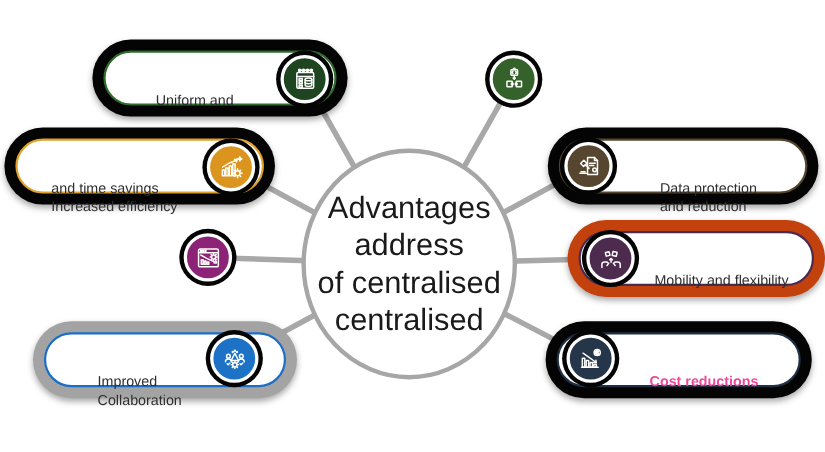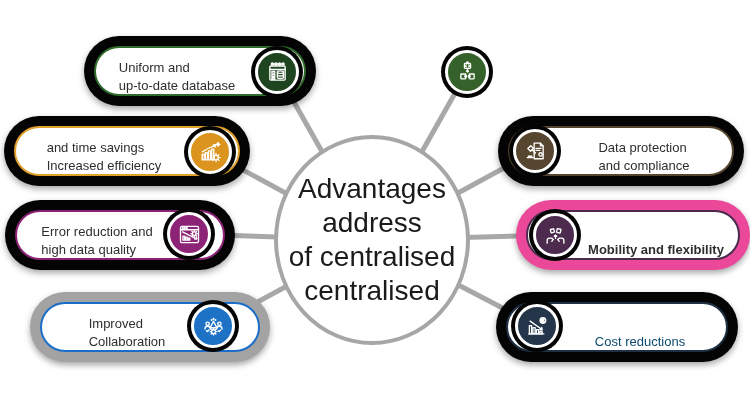--- a/index.html
+++ b/index.html
@@ -10,21 +10,21 @@
   .layer{position:absolute;left:0;top:0;}
   .pill{
     position:absolute;border-radius:999px;background:#040404;
     box-shadow:0 3px 6px rgba(0,0,0,.35);
   }
   .pill-inner{
     position:absolute;inset:10px;background:#fff;border:2px solid #444;
     border-radius:999px;
   }
   .label-area{
-    position:absolute;top:0;bottom:0;display:flex;align-items:flex-end;justify-content:center;margin-top:34px;
+    position:absolute;top:0;bottom:0;display:flex;align-items:flex-start;justify-content:center;margin-top:34px;
   }
   .pill.left  .label-area{left:12px;right:58px;}
   .pill.right .label-area{left:58px;right:12px;}
   .lines{text-align:left;font-size:13px;line-height:1.34;color:#2e2e2e;}
   .icon-badge{
     position:absolute;width:38px;height:38px;border-radius:50%;
     border:3px solid #fff;box-shadow:0 0 0 4px #040404;
     display:flex;align-items:center;justify-content:center;z-index:5;
   }
   .icon-badge svg{width:27px;height:27px;display:block;}
@@ -56,21 +56,20 @@
     <div>address</div>
     <div>of centralised</div>
     <div>centralised</div>
   </div>
 
   <div class="pill left" style="left: 84px; top: 36px; width: 232px; height: 70px; background: rgb(4, 4, 4);">
     <div class="pill-inner" style="border-color: rgb(47, 107, 43); background: rgb(255, 255, 255);">
       <div class="label-area">
           <div class="lines" style="color: rgb(46, 46, 46);">
         <div>Uniform and</div>
-        <div>up-to-date database</div>
       </div>
         </div>
     </div>
   </div>
   <div class="icon-badge" style="left: 255px; top: 50px; background: rgb(30, 69, 31);">
       <svg viewBox="0 0 24 24" fill="none" stroke="#fff" stroke-width="1.2" stroke-linecap="round" stroke-linejoin="round">
         <rect x="5.2" y="6.2" width="13.6" height="12.6" rx="1"></rect>
         <line x1="5.2" y1="9.3" x2="18.8" y2="9.3"></line>
         <line x1="6.8" y1="4.4" x2="17.2" y2="4.4"></line>
         <circle cx="7.4" cy="4.4" r="0.9"></circle>
@@ -103,30 +102,20 @@
         <rect x="10.2" y="10.6" width="1.9" height="7.8"></rect>
         <rect x="13" y="9" width="1.9" height="9.4"></rect>
         <path d="M4.8 11.4c3.6-2.5 7-4.3 11.4-5.5"></path>
         <path d="M14.4 5.3l2.1-.2-.5 2.1"></path>
         <path d="M18.7 3.2l.5 1.1 1.1.5-1.1.5-.5 1.1-.5-1.1-1.1-.5 1.1-.5z"></path>
         <circle cx="16.9" cy="16.5" r="2"></circle>
         <path d="M16.9 13.8v-.9M16.9 19.2v.9M19.6 16.5h.9M14.2 16.5h-.9M18.8 14.6l.6-.6M15 18.4l-.6.6M18.8 18.4l.6.6M15 14.6l-.6-.6"></path>
       </svg>
     </div>
 
-  <div class="pill left" style="left: 5px; top: 200px; width: 230px; height: 70px; background: rgb(4, 4, 4);">
-    <div class="pill-inner" style="border-color: rgb(139, 35, 117); background: rgb(255, 255, 255);">
-      <div class="label-area">
-          <div class="lines" style="color: rgb(46, 46, 46);">
-        <div>Error reduction and</div>
-        <div>high data quality</div>
-      </div>
-        </div>
-    </div>
-  </div>
   <div class="icon-badge" style="left: 167px; top: 212px; background: rgb(140, 35, 118);">
       <svg viewBox="0 0 24 24" fill="none" stroke="#fff" stroke-width="1.2" stroke-linecap="round" stroke-linejoin="round">
         <rect x="4" y="4.8" width="16" height="14.4" rx="1.2"></rect>
         <line x1="4" y1="7.8" x2="20" y2="7.8"></line>
         <circle cx="6" cy="6.3" r="0.45" fill="#fff"></circle>
         <circle cx="7.8" cy="6.3" r="0.45" fill="#fff"></circle>
         <circle cx="9.6" cy="6.3" r="0.45" fill="#fff"></circle>
         <path d="M5.8 9.6c4 2.1 7.8 4.4 12.6 6.2"></path>
         <path d="M16.6 16.1l1.9-.2-.6-1.8"></path>
         <rect x="6.2" y="13.4" width="1.5" height="3.6"></rect>
@@ -175,40 +164,40 @@
         <rect x="13.6" y="13.3" width="4.3" height="4.3" rx="0.4"></rect>
         <circle cx="13.6" cy="15.4" r="0.8"></circle>
       </svg>
     </div>
 
   <div class="pill right" style="left: 498px; top: 116px; width: 246px; height: 70px; background: rgb(4, 4, 4);">
     <div class="pill-inner" style="border-color: rgb(86, 69, 46); background: rgb(255, 255, 255);">
       <div class="label-area">
           <div class="lines" style="color: rgb(46, 46, 46);">
         <div>Data protection</div>
-        <div>and compliance</div>
+        <div>and reduction</div>
       </div>
         </div>
     </div>
   </div>
   <div class="icon-badge" style="left: 513px; top: 129px; background: rgb(87, 70, 47);">
       <svg viewBox="0 0 24 24" fill="none" stroke="#fff" stroke-width="1.2" stroke-linecap="round" stroke-linejoin="round">
         <path d="M10.8 4.6h5.6L18.8 7v11.4h-8z"></path>
         <path d="M16.4 4.6V7h2.4"></path>
         <line x1="12.4" y1="9.2" x2="17" y2="9.2"></line>
         <line x1="12.4" y1="11" x2="15.8" y2="11"></line>
         <circle cx="16.5" cy="14.6" r="1.5"></circle>
         <path d="M5.2 9.4l2.6-2.6 2.4 2.4-2.6 2.6z"></path>
         <line x1="9" y1="10.4" x2="12" y2="13.4"></line>
         <path d="M4.6 17.4h5.2"></path>
         <path d="M5.6 16.2h3.2"></path>
       </svg>
     </div>
 
-  <div class="pill right" style="left: 516px; top: 200px; width: 234px; height: 70px; background: #ec4899; font-weight: bold;">
+  <div class="pill right" style="left: 516px; top: 200px; width: 234px; height: 70px; background: #c2410c;">
     <div class="pill-inner" style="border-color: rgb(74, 43, 78); background: rgb(255, 255, 255);">
       <div class="label-area">
           <div class="lines" style="color: rgb(46, 46, 46);">
         <div>Mobility and flexibility</div>
         <div></div>
       </div>
         </div>
     </div>
   </div>
   <div class="icon-badge" style="left: 533px; top: 213px; background: rgb(77, 43, 79);">
@@ -217,21 +206,21 @@
         <path d="M19.4 18.8v-2.5c0-1.1-.9-2-2-2h-1.9l-1.6 1.2 1.4 1.7"></path>
         <rect x="7.7" y="6.3" width="3.1" height="3.1" rx="0.3" transform="rotate(-14 9.25 7.85)"></rect>
         <rect x="13.2" y="6.1" width="3.4" height="3.4" rx="0.3" transform="rotate(12 14.9 7.8)"></rect>
         <path d="M12 14.6v-3.1M10.9 12.6l1.1-1.1 1.1 1.1"></path>
       </svg>
     </div>
 
   <div class="pill right" style="left: 496px; top: 292px; width: 242px; height: 70px; background: rgb(4, 4, 4);">
     <div class="pill-inner" style="border-color: rgb(31, 48, 68); background: rgb(255, 255, 255);">
       <div class="label-area">
-          <div class="lines" style="color: #0c4a6e;">
+          <div class="lines" style="color: #ec4899; font-weight: bold;">
         <div>Cost reductions</div>
         <div></div>
       </div>
         </div>
     </div>
   </div>
   <div class="icon-badge" style="left: 515px; top: 304px; background: rgb(37, 54, 74);">
       <svg viewBox="0 0 24 24" fill="none" stroke="#fff" stroke-width="1.2" stroke-linecap="round" stroke-linejoin="round">
         <line x1="4.2" y1="18.6" x2="17.6" y2="18.6"></line>
         <rect x="4.8" y="11.2" width="2" height="7.4"></rect>

